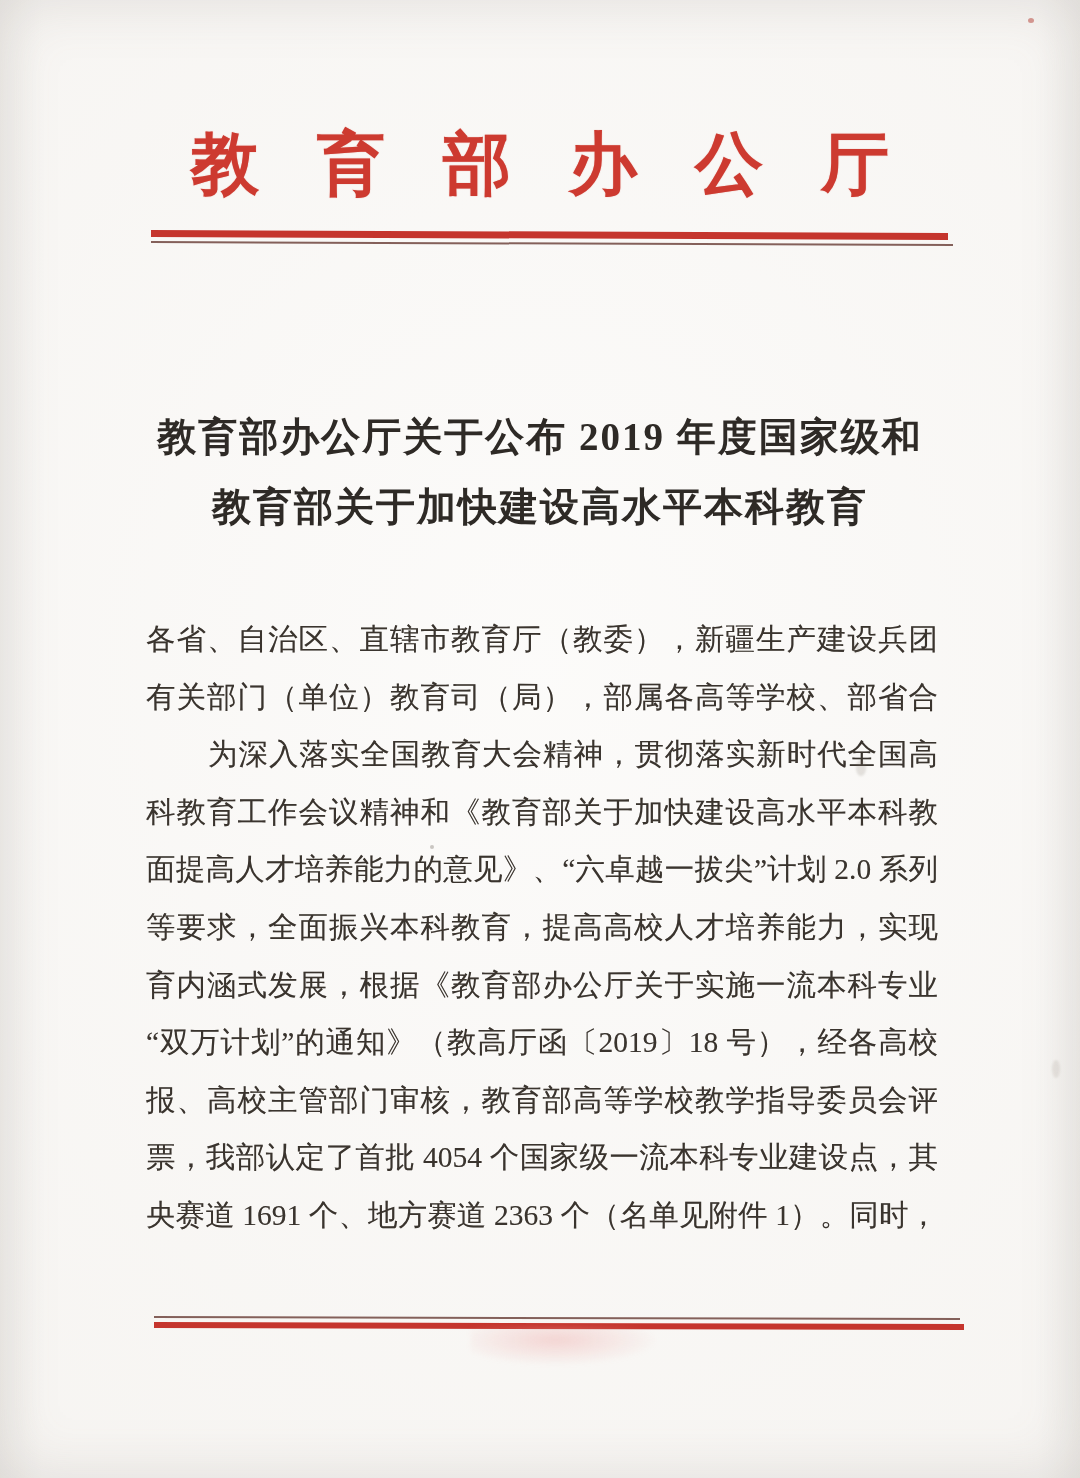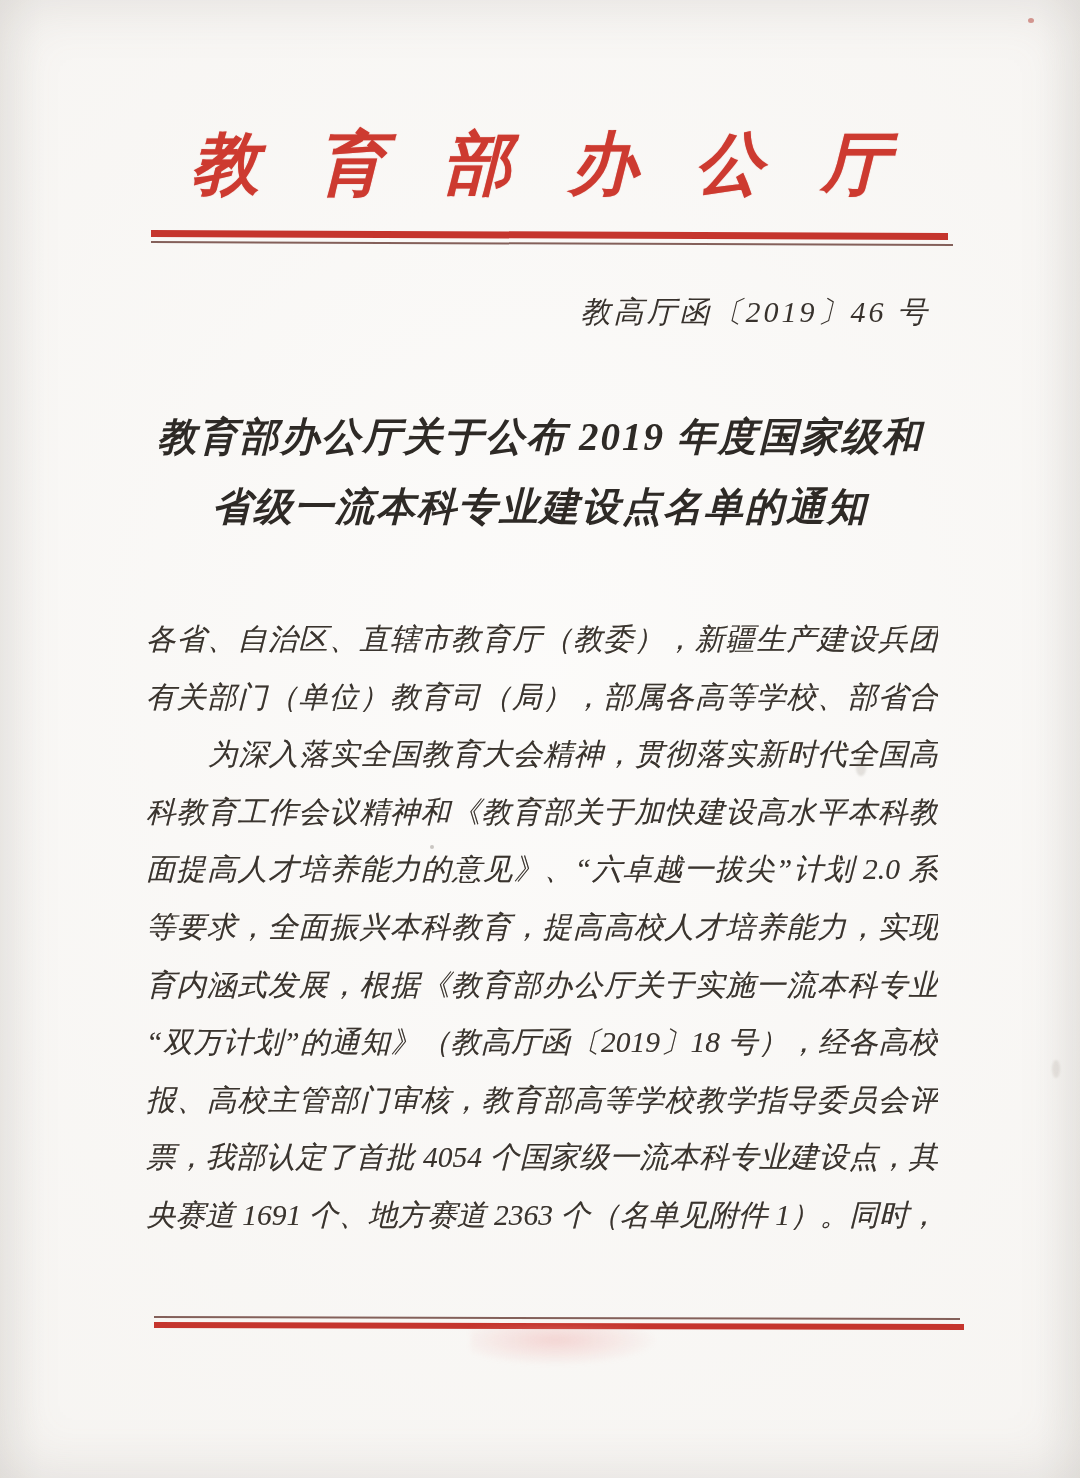--- a/index.html
+++ b/index.html
@@ -9,21 +9,20 @@
     font-family:"Liberation Serif","DejaVu Serif",serif;
   }
   .page{
     position:relative;width:1080px;height:1478px;overflow:hidden;
     background:
       radial-gradient(ellipse 140% 120% at 50% 45%, rgba(255,255,255,.55), rgba(235,232,228,.25) 75%, rgba(214,210,205,.45) 100%),
       linear-gradient(90deg,#efede9 0%,#f8f6f3 4%,#f8f6f3 96%,#eeece8 100%),
       #f7f5f2;
     box-shadow:inset 0 0 60px rgba(120,112,104,.18);
     color:#35302b;
-    font-style:italic;
   }
   
   .agency{
     position:absolute;top:118px;left:0;right:0;
     text-align:center;
     font-size:68px;line-height:92px;font-weight:bold;
     color:#cd3a30;
     letter-spacing:58px;text-indent:58px;
     text-shadow:0 0 1px rgba(205,58,48,.55);
     white-space:nowrap;
@@ -77,25 +76,24 @@
 </style>
 </head>
 <body>
 
 <div class="page">
 
   <div class="agency">教育部办公厅</div>
   <div class="rule rule-thick hdr-thick"></div>
   <div class="rule rule-thin hdr-thin"></div>
 
-  <div class="doc-number">教高厅函〔2019〕46 号</div>
 
   <div class="doc-title">
     <div>教育部办公厅关于公布 2019 年度国家级和</div>
-    <div>省级一流本科专业建设点名单的通知</div>
+    <div>教育部关于加快建设高水平本科教育</div>
   </div>
 
   <div class="body-block">
     <div class="line">各省、自治区、直辖市教育厅（教委），新疆生产建设兵团教育局，</div>
     <div class="line">有关部门（单位）教育司（局），部属各高等学校、部省合建各高等</div>
     <div class="line indent">为深入落实全国教育大会精神，贯彻落实新时代全国高校本</div>
     <div class="line">科教育工作会议精神和《教育部关于加快建设高水平本科教育 全</div>
     <div class="line">面提高人才培养能力的意见》、“六卓越一拔尖”计划 2.0 系列文件</div>
     <div class="line">等要求，全面振兴本科教育，提高高校人才培养能力，实现高等教</div>
     <div class="line">育内涵式发展，根据《教育部办公厅关于实施一流本科专业建设</div>

